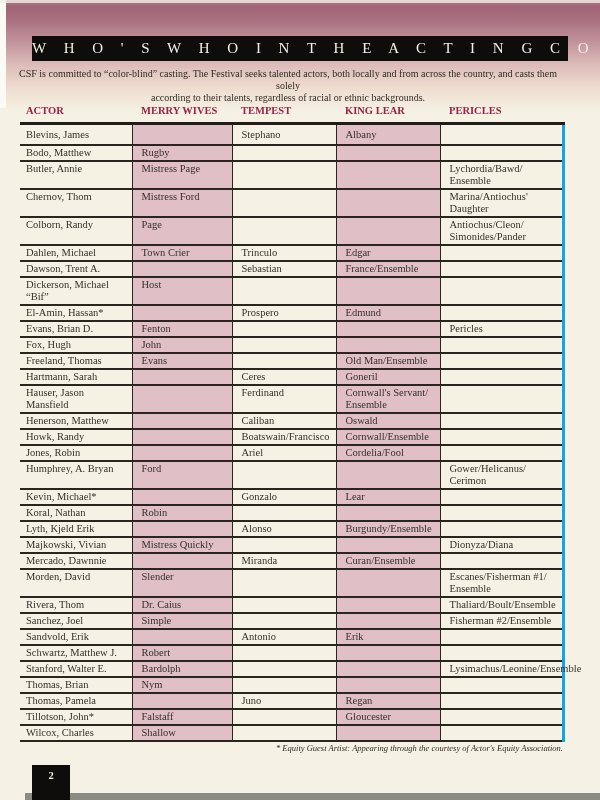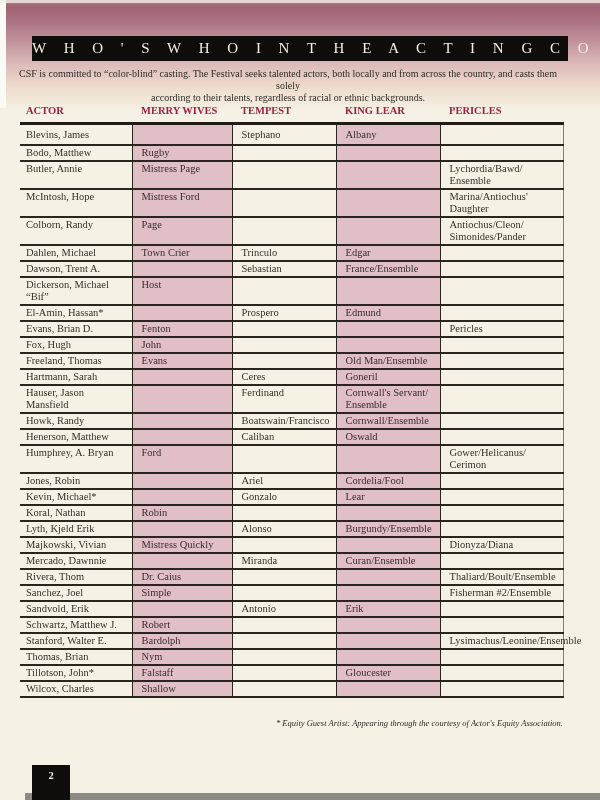--- a/index.html
+++ b/index.html
@@ -44,25 +44,25 @@
   th:first-child{padding-left:6px;}
   td{
     font-size:10.5px;line-height:12px;
     padding:1px 3px 1px 9px;
     border-bottom:2px solid #2a251f;
     vertical-align:top;white-space:pre-line;
     color:#35302a;
   }
   td:first-child{padding-left:6px;margin-top:44px;}
   td:not(:first-child){border-left:1px solid #2a251f;}
-  td:last-child{border-right:1px solid #0ea5e9;}
+  td:last-child{border-right:3px solid #0ea5e9;}
   td.shaded{background:var(--pink,#e0bfc6);}
   tr.first td{padding-top:4px;padding-bottom:3px;}
   .footnote{
-    margin-top:20px;text-align:right;
+    margin-top:1px;text-align:right;
     font-size:8.5px;font-style:italic;color:#2e2a24;
   }
   .scan-band{
     position:absolute;left:25px;bottom:0;width:575px;height:7px;
     background:#8b8b84;
   }
   .page-badge{
     position:absolute;left:32px;bottom:0;width:38px;height:35px;
     background:#0f0d0b;color:#f3efe4;
     font-size:10.5px;font-weight:bold;text-align:center;
@@ -116,21 +116,21 @@
         </tr>
         <tr>
           <td>Butler, Annie</td>
           <td class="shaded">Mistress Page</td>
           <td></td>
           <td class="shaded"></td>
           <td>Lychordia/Bawd/
 Ensemble</td>
         </tr>
         <tr>
-          <td>McIntosh, Hope</td>
+          <td>Chernov, Thom</td>
           <td class="shaded">Mistress Ford</td>
           <td></td>
           <td class="shaded"></td>
           <td>Marina/Antiochus'
 Daughter</td>
         </tr>
         <tr>
           <td>Colborn, Randy</td>
           <td class="shaded">Page</td>
           <td></td>
@@ -196,49 +196,49 @@
         </tr>
         <tr>
           <td>Hauser, Jason Mansfield</td>
           <td class="shaded"></td>
           <td>Ferdinand</td>
           <td class="shaded">Cornwall's Servant/
 Ensemble</td>
           <td></td>
         </tr>
         <tr>
+          <td>Henerson, Matthew</td>
+          <td class="shaded"></td>
+          <td>Caliban</td>
+          <td class="shaded">Oswald</td>
+          <td></td>
+        </tr>
+        <tr>
           <td>Howk, Randy</td>
           <td class="shaded"></td>
           <td>Boatswain/Francisco</td>
           <td class="shaded">Cornwall/Ensemble</td>
           <td></td>
         </tr>
         <tr>
-          <td>Henerson, Matthew</td>
-          <td class="shaded"></td>
-          <td>Caliban</td>
-          <td class="shaded">Oswald</td>
+          <td>Jones, Robin</td>
+          <td class="shaded"></td>
+          <td>Ariel</td>
+          <td class="shaded">Cordelia/Fool</td>
           <td></td>
         </tr>
         <tr>
           <td>Humphrey, A. Bryan</td>
           <td class="shaded">Ford</td>
           <td></td>
           <td class="shaded"></td>
           <td>Gower/Helicanus/
 Cerimon</td>
         </tr>
         <tr>
-          <td>Jones, Robin</td>
-          <td class="shaded"></td>
-          <td>Ariel</td>
-          <td class="shaded">Cordelia/Fool</td>
-          <td></td>
-        </tr>
-        <tr>
           <td>Kevin, Michael*</td>
           <td class="shaded"></td>
           <td>Gonzalo</td>
           <td class="shaded">Lear</td>
           <td></td>
         </tr>
         <tr>
           <td>Koral, Nathan</td>
           <td class="shaded">Robin</td>
           <td></td>
@@ -260,20 +260,28 @@
           <td>Dionyza/Diana</td>
         </tr>
         <tr>
           <td>Mercado, Dawnnie</td>
           <td class="shaded"></td>
           <td>Miranda</td>
           <td class="shaded">Curan/Ensemble</td>
           <td></td>
         </tr>
         <tr>
+          <td>Morden, David</td>
+          <td class="shaded">Slender</td>
+          <td></td>
+          <td class="shaded"></td>
+          <td>Escanes/Fisherman #1/
+Ensemble</td>
+        </tr>
+        <tr>
           <td>Rivera, Thom</td>
           <td class="shaded">Dr. Caius</td>
           <td></td>
           <td class="shaded"></td>
           <td>Thaliard/Boult/Ensemble</td>
         </tr>
         <tr>
           <td>Sanchez, Joel</td>
           <td class="shaded">Simple</td>
           <td></td>
@@ -299,20 +307,27 @@
           <td class="shaded">Bardolph</td>
           <td></td>
           <td class="shaded"></td>
           <td>Lysimachus/Leonine/Ensemble</td>
         </tr>
         <tr>
           <td>Thomas, Brian</td>
           <td class="shaded">Nym</td>
           <td></td>
           <td class="shaded"></td>
+          <td></td>
+        </tr>
+        <tr>
+          <td>Thomas, Pamela</td>
+          <td class="shaded"></td>
+          <td>Juno</td>
+          <td class="shaded">Regan</td>
           <td></td>
         </tr>
         <tr>
           <td>Tillotson, John*</td>
           <td class="shaded">Falstaff</td>
           <td></td>
           <td class="shaded">Gloucester</td>
           <td></td>
         </tr>
         <tr>

